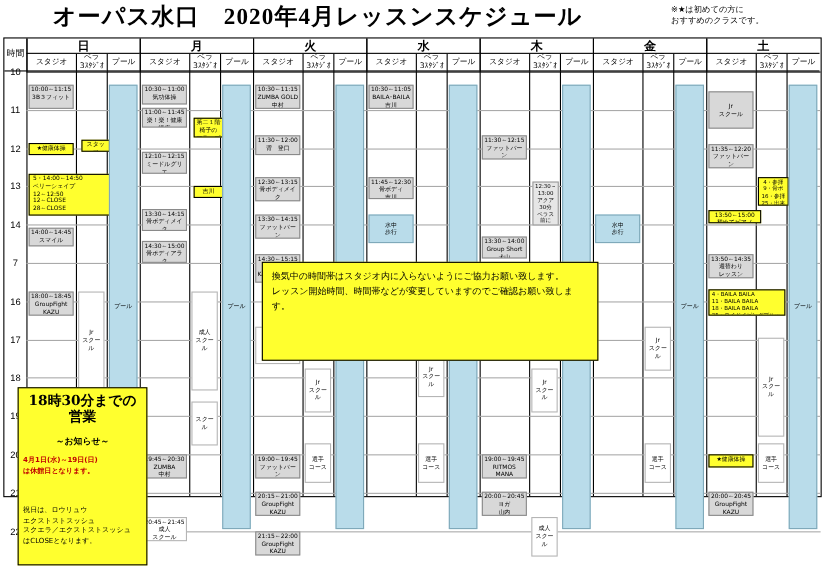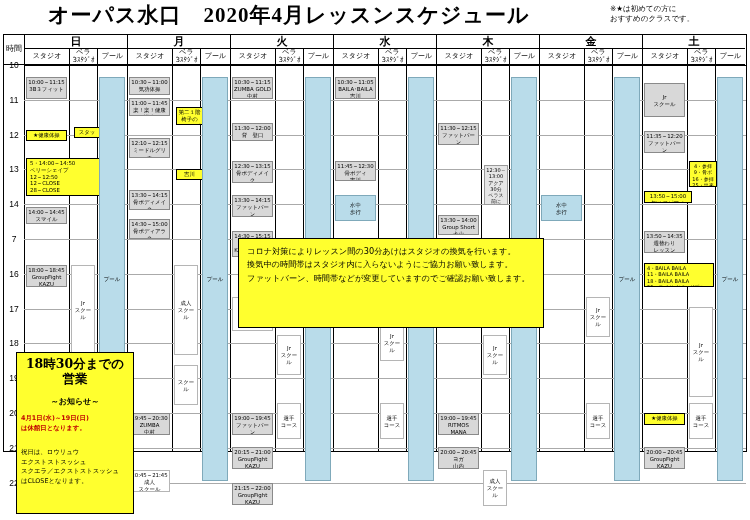--- a/index.html
+++ b/index.html
@@ -351,31 +351,30 @@
     <div class="blk gray" style="left:640px;top:412px;width:41px;height:22px;white-space:pre-line;">20:00～20:45
 GroupFight
 KAZU</div>
     <div class="blk white" style="left:685px;top:368px;width:24px;height:36px;white-space:pre-line;display:flex;align-items:center;justify-content:center;">選手
 コース</div>
     <div class="blk blue" style="left:713px;top:42px;width:26px;height:404px;display:flex;align-items:center;justify-content:center;">プール</div>
 
   </div>
 
   <div class="notice notice-center">
-    <div>コロナ対策によりレッスン間の30分あけはスタジオの換気を行います。</div>
     <div>換気中の時間帯はスタジオ内に入らないようにご協力お願い致します。</div>
-    <div>ファットバーン、時間帯などが変更していますのでご確認お願い致します。</div>
+    <div>レッスン開始時間、時間帯などが変更していますのでご確認お願い致します。</div>
   </div>
 
   <div class="notice notice-left">
     <div class="hd">18時30分までの営業</div>
     <div class="sub">～お知らせ～</div>
     <div class="red">4月1日(水)～19日(日)</div>
     <div class="red">は休館日となります。</div>
-    <div style="margin-top:15px;">
+    <div style="margin-top:26px;">
       <div>祝日は、ロウリュウ</div>
       <div>エクストストスッシュ</div>
       <div>スクエラ／エクストストスッシュ</div>
       <div>はCLOSEとなります。</div>
     </div>
   </div>
 
 </div>
 
 </body></html>

